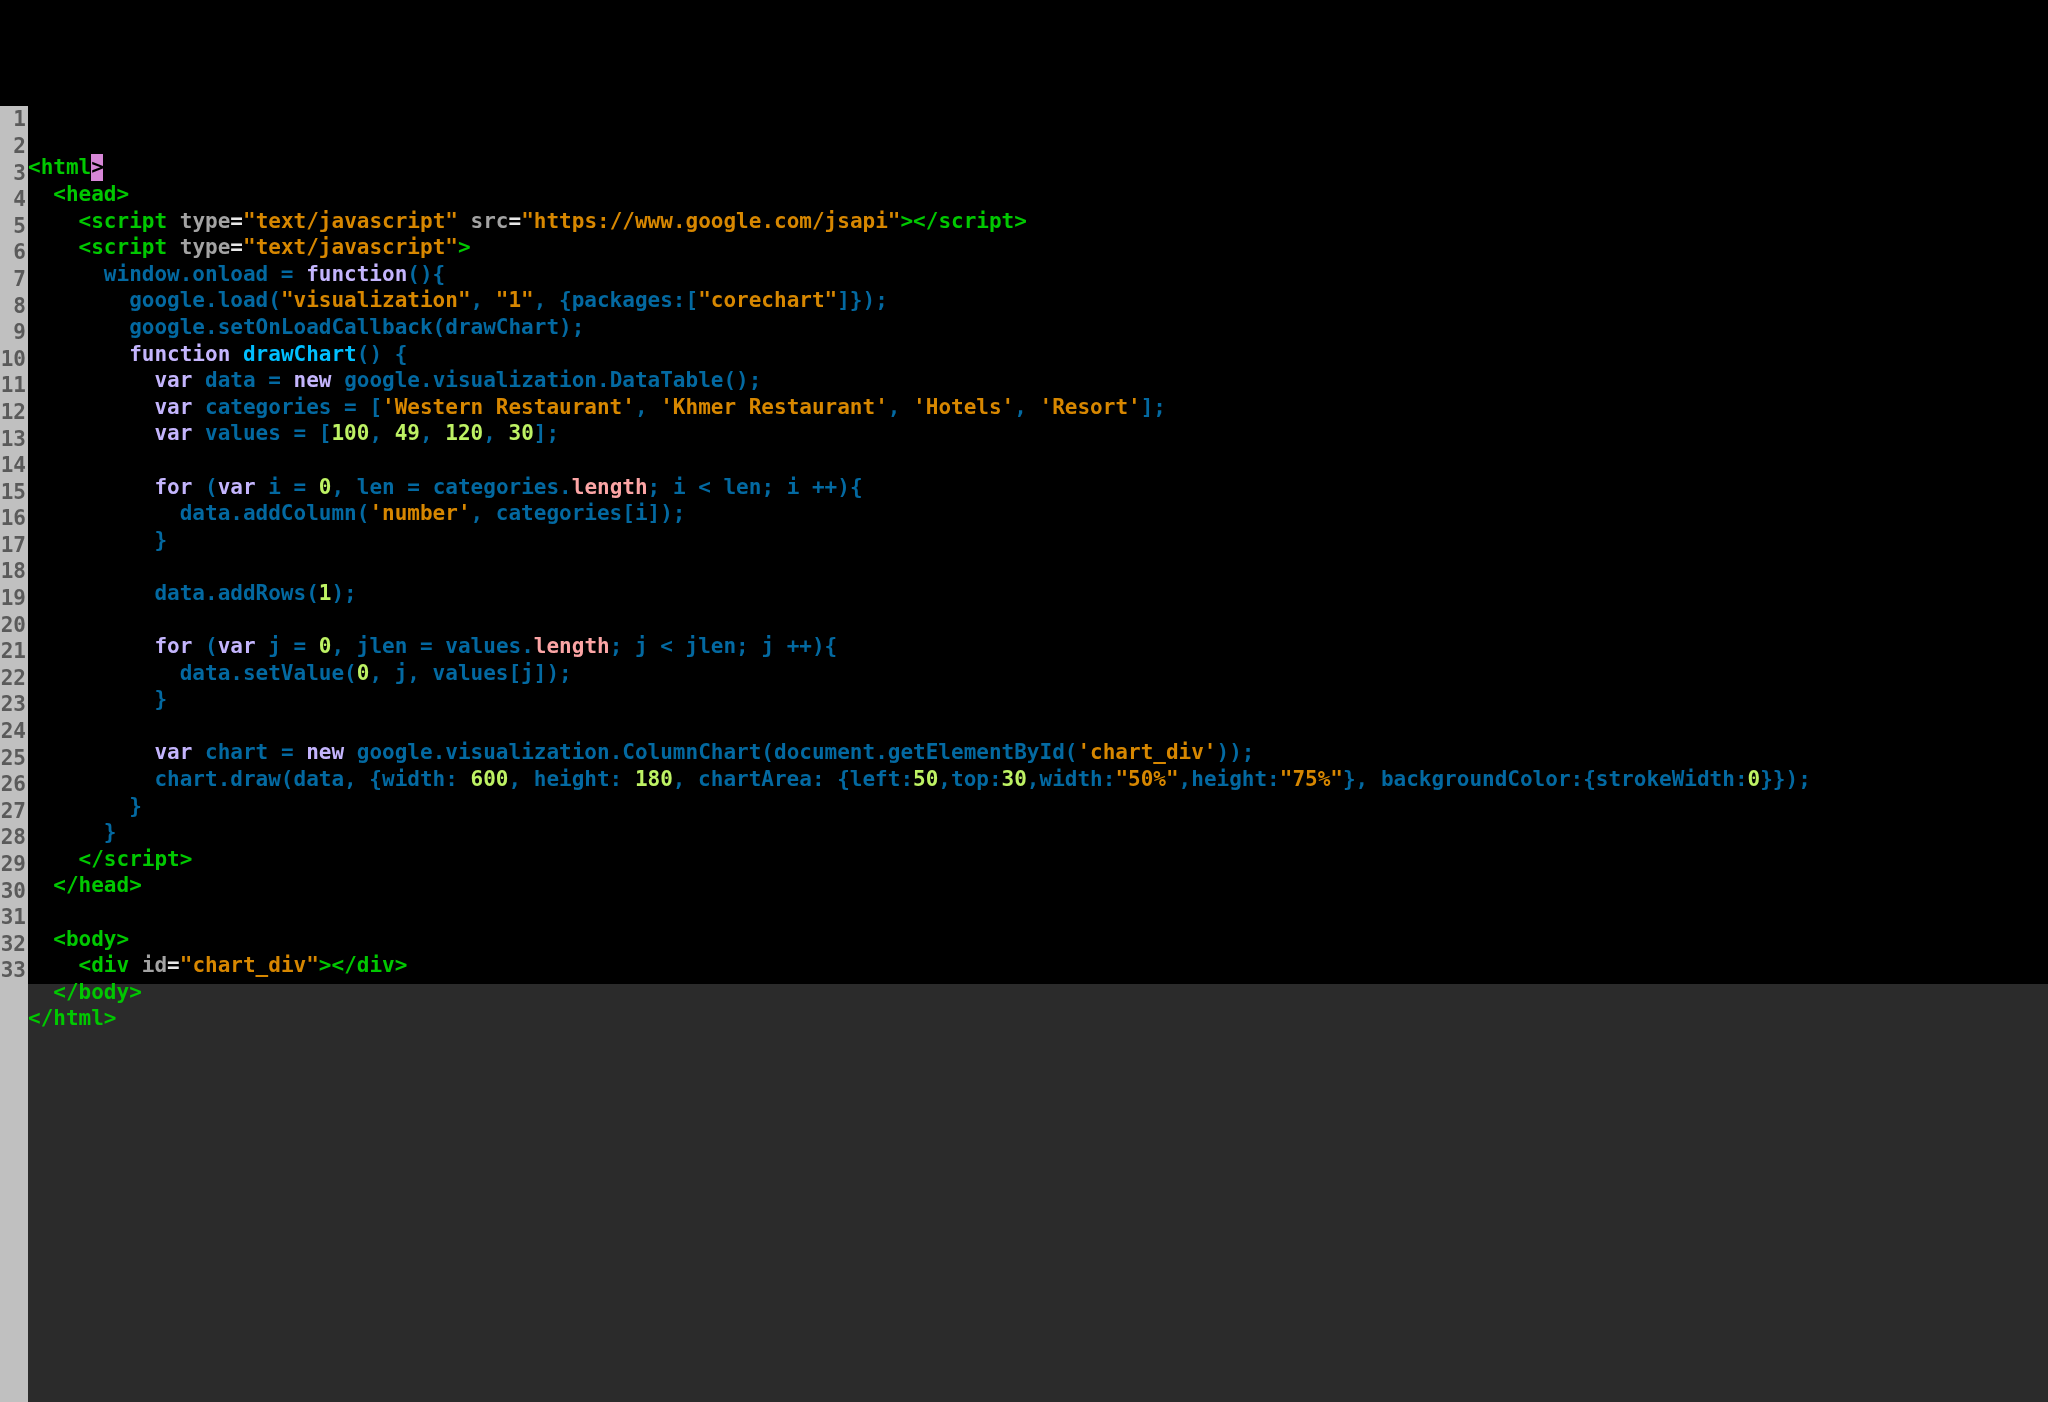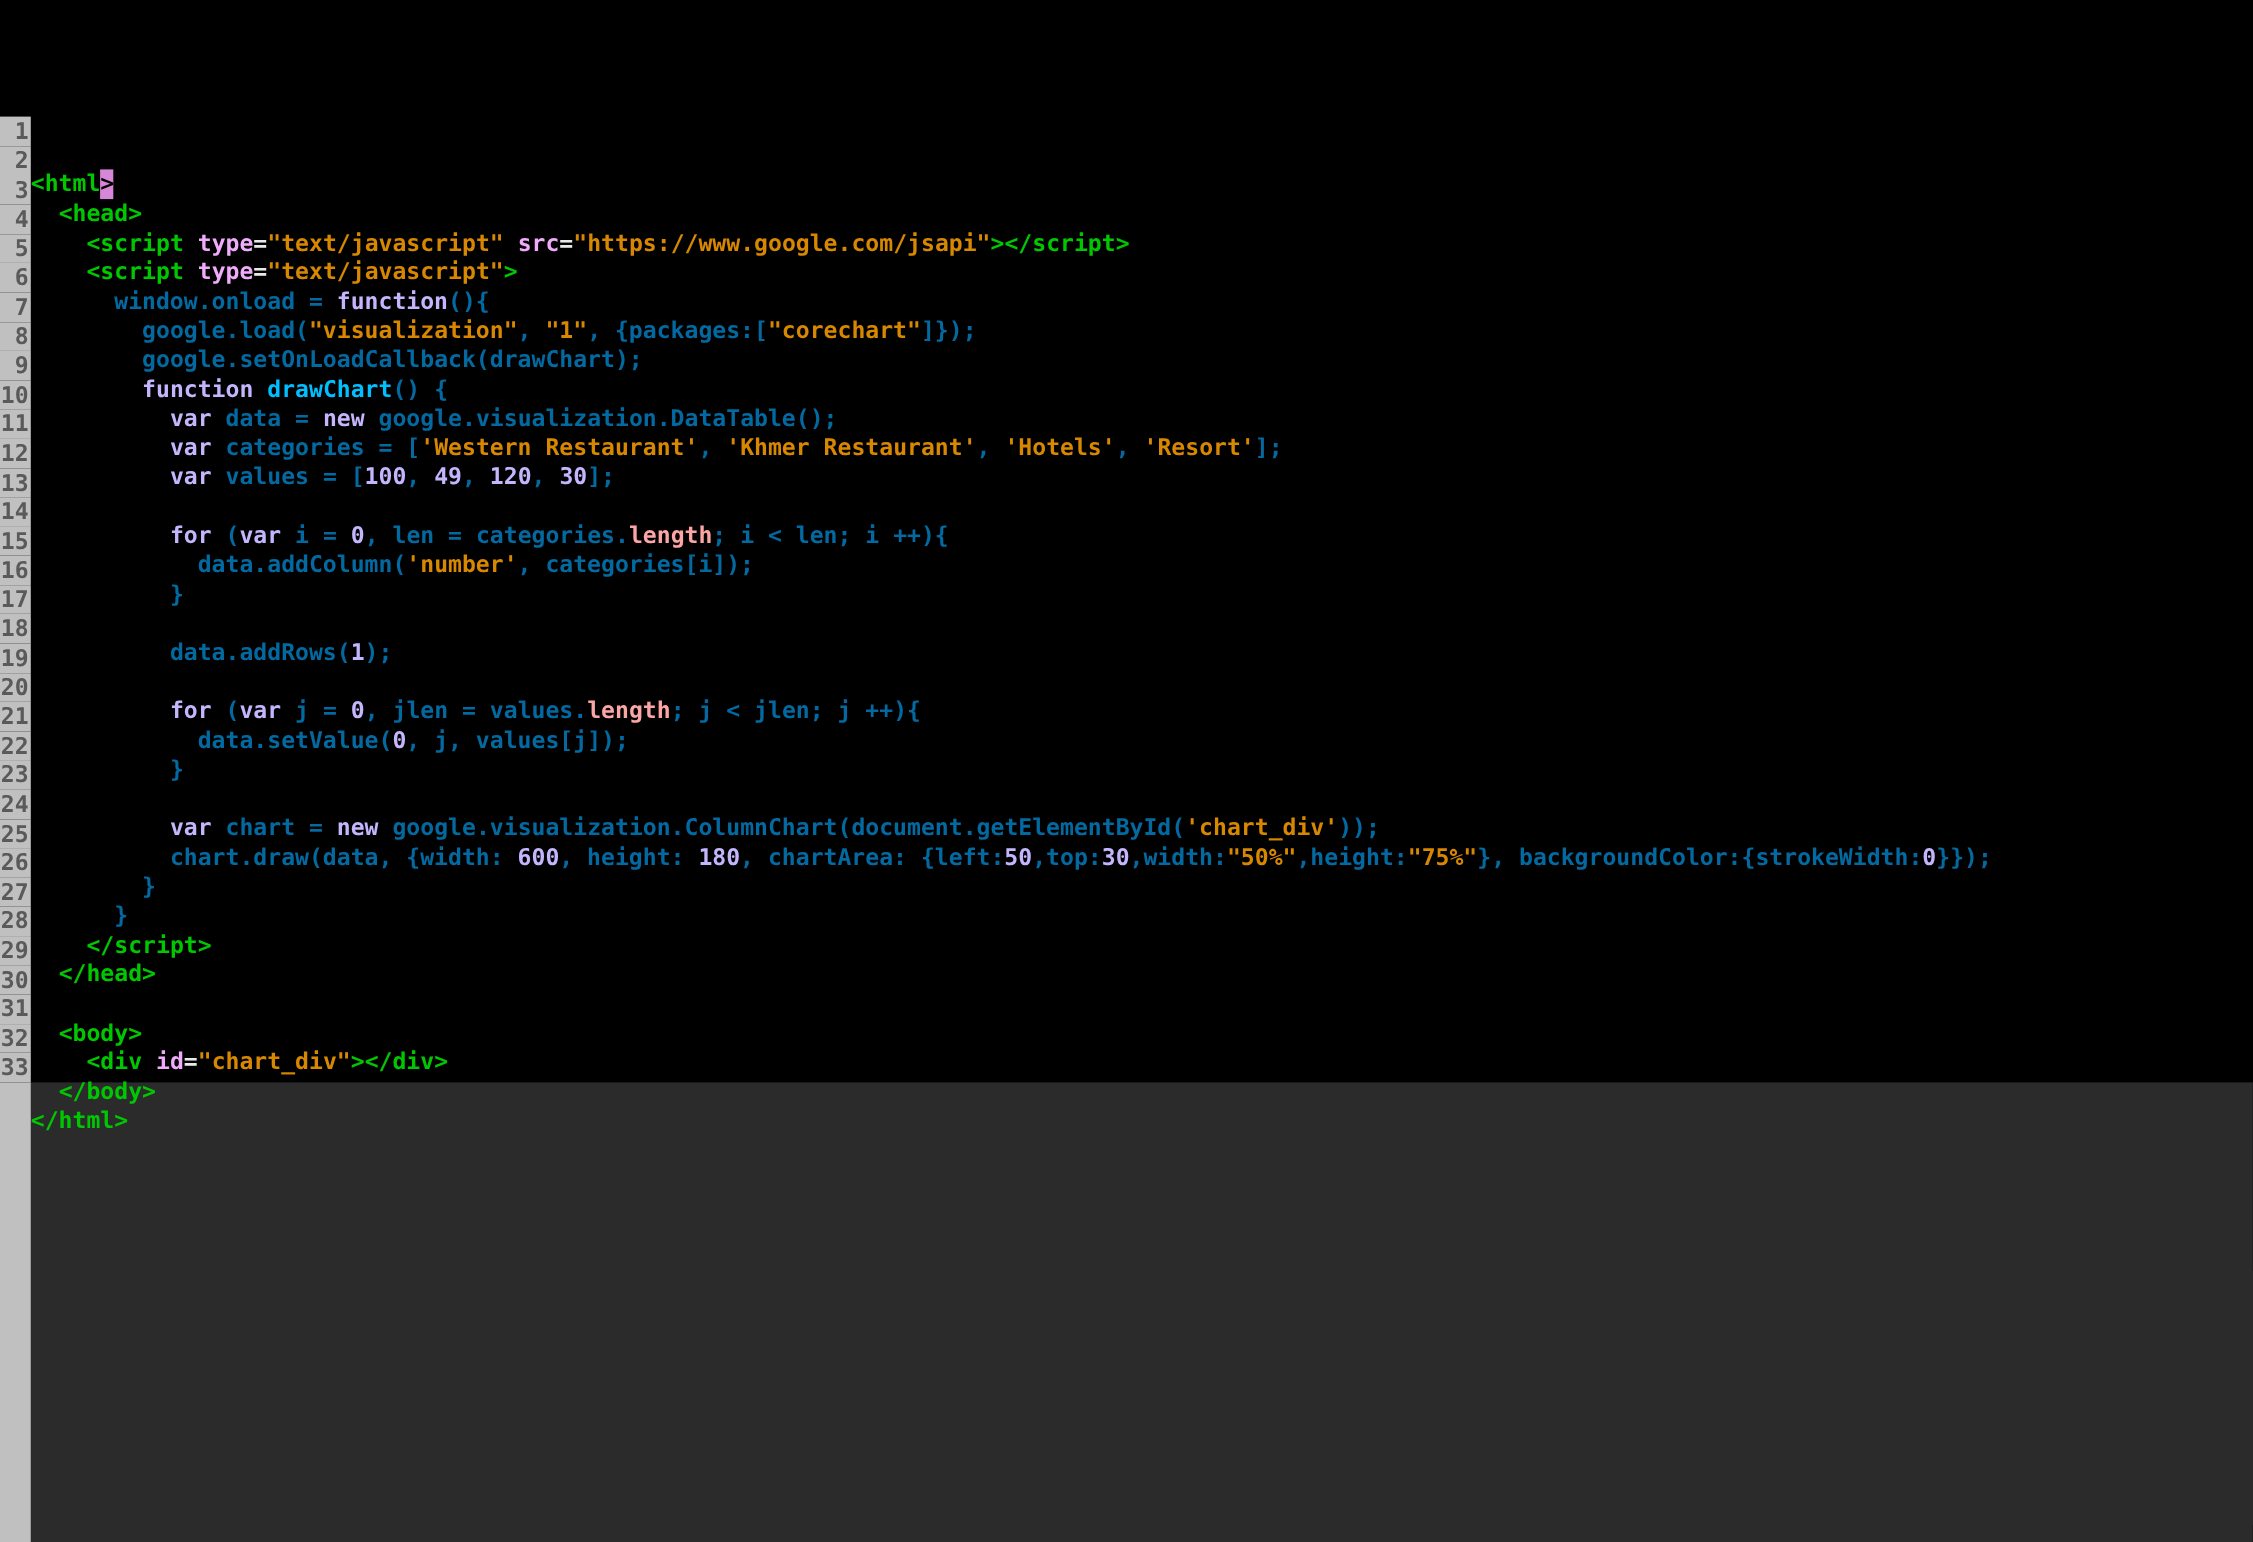--- a/index.html
+++ b/index.html
@@ -29,25 +29,25 @@
     color: #5a5a5a;
     background: #c0c0c0;
     flex-shrink: 0;
   }
   .code-cell {
     flex: 1;
     padding-left: 0;
     margin-top: 48px;
   }
   .tag    { color: #00c800; }
-  .attr   { color: #f0abfc; }
+  .attr   { color: #a3a3a3; }
   .str    { color: #d78700; }
   .kw     { color: #c4b5fd; text-align: center; }
   .fn     { color: #00bfff; text-align: right; }
-  .num-lit{ color: #c4b5fd; }
+  .num-lit{ color: #bef264; }
   .id     { color: #0369a1; }
   .op     { color: #e8e8e8; }
   .prop   { color: #fca5a5; }
   .cursor {
     background: #d787d7;
     color: #000;
     display: inline-block;
     width: 12px;
   }
 </style>

